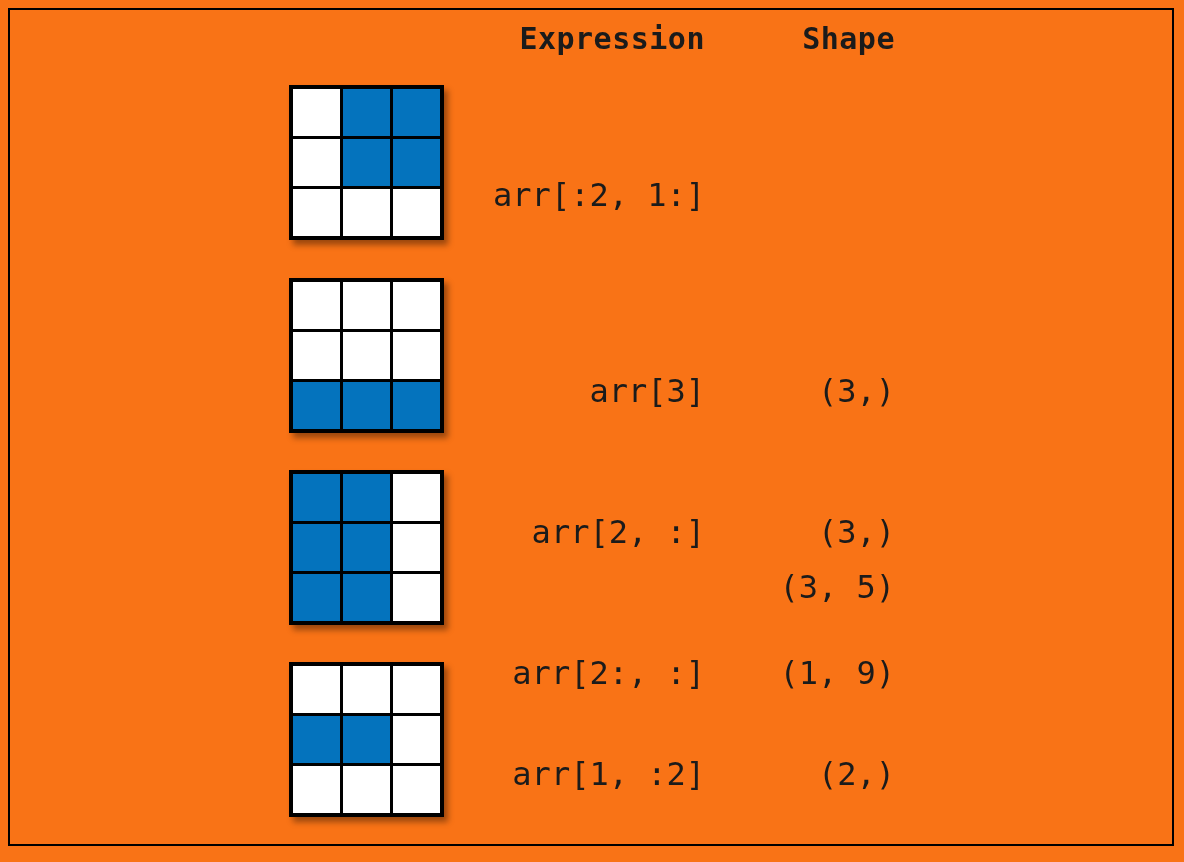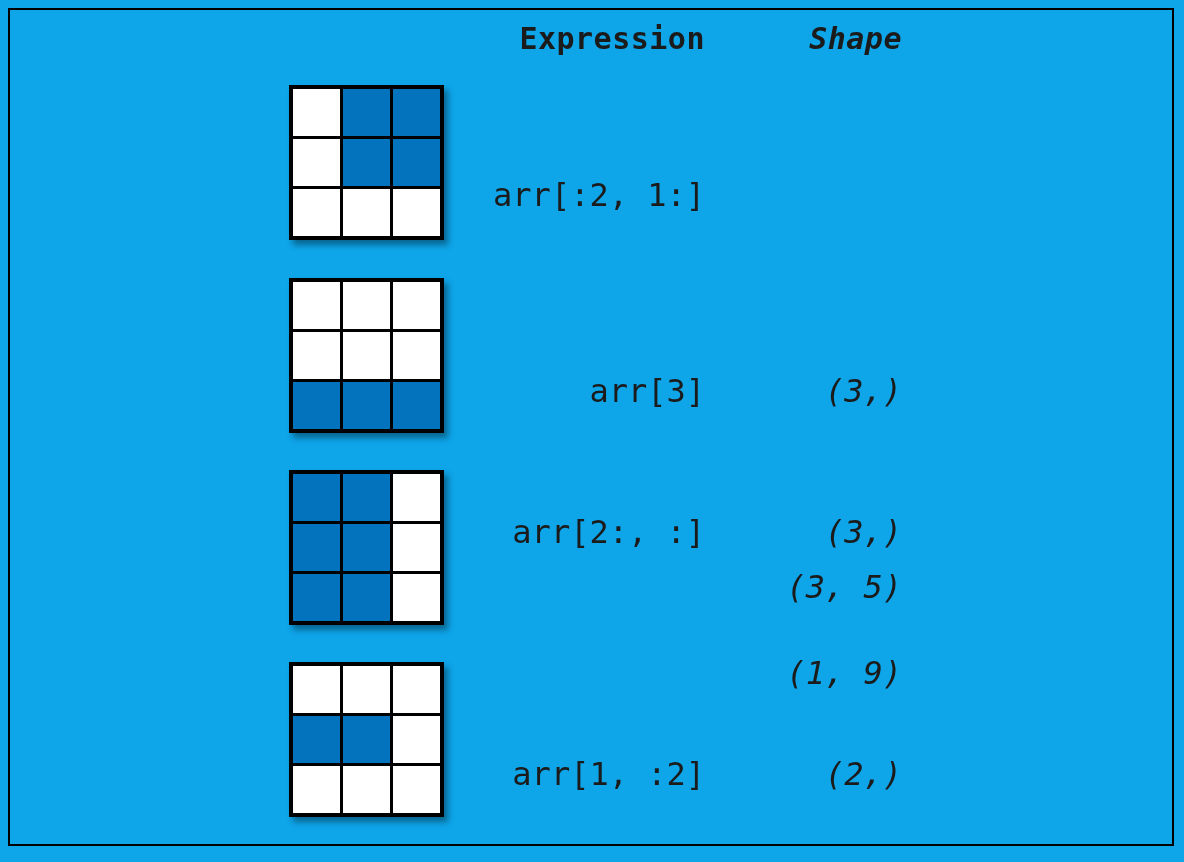--- a/index.html
+++ b/index.html
@@ -4,21 +4,21 @@
 <style>
   html, body {
     margin: 0;
     padding: 0;
     background: #ffffff;
   }
   .canvas {
     position: relative;
     width: 1184px;
     height: 862px;
-    background: #0ea5e9;
+    background: #f97316;
     overflow: hidden;
     font-family: "DejaVu Sans Mono", monospace;
     color: var(--text, #1b1b1b);
   }
   .frame {
     position: absolute;
     left: 8px;
     top: 8px;
     width: 1166px;
     height: 838px;
@@ -45,21 +45,21 @@
   }
   
   .txtblock {
     position: absolute;
     text-align: right;
     line-height: 47px;
     font-size: 32px;
     white-space: pre;
   }
   .expr-col  { right: 479px; }
-  .shape-col { right: 282px; font-style: italic; }
+  .shape-col { right: 289px; }
   .hdr {
     font-weight: bold;
     font-size: 30px;
     letter-spacing: 0.5px;
   }
 </style>
 </head>
 <body>
 
 <div class="canvas">
@@ -89,20 +89,21 @@
       <div class="cell"></div>
       <div class="cell"></div>
       <div class="cell"></div>
       <div class="cell"></div>
       <div class="cell filled"></div>
       <div class="cell filled"></div>
       <div class="cell filled"></div>
     </div>
   <div class="txtblock expr-col" style="top:274px">
     <div>arr[3]</div>
+    <div>arr[2, :]</div>
     <div>arr[2:, :]</div>
   </div>
   <div class="txtblock shape-col" style="top:274px">
     <div>(3,)</div>
     <div>(3,)</div>
     <div>(1, 9)</div>
   </div>
 
   <div class="grid" style="top:470px">
       <div class="cell filled"></div>

